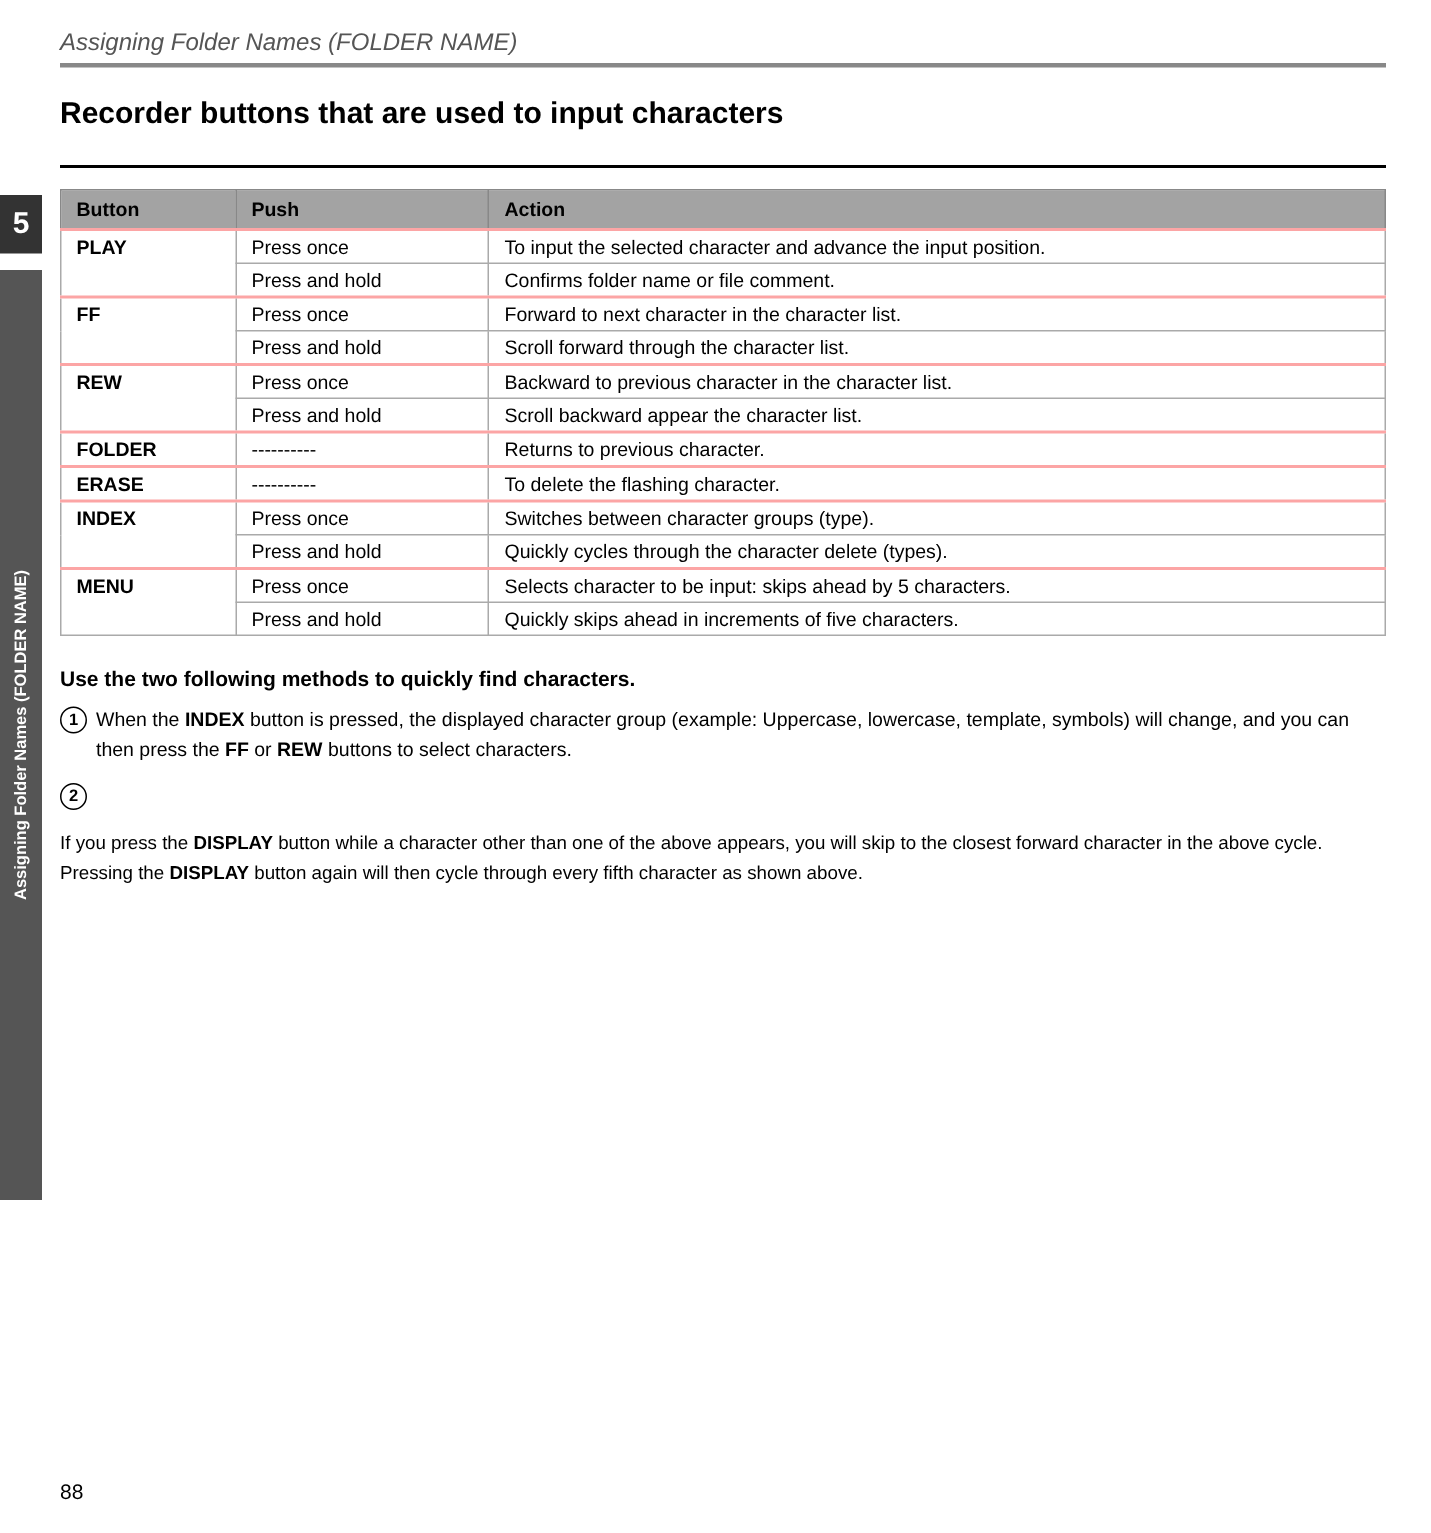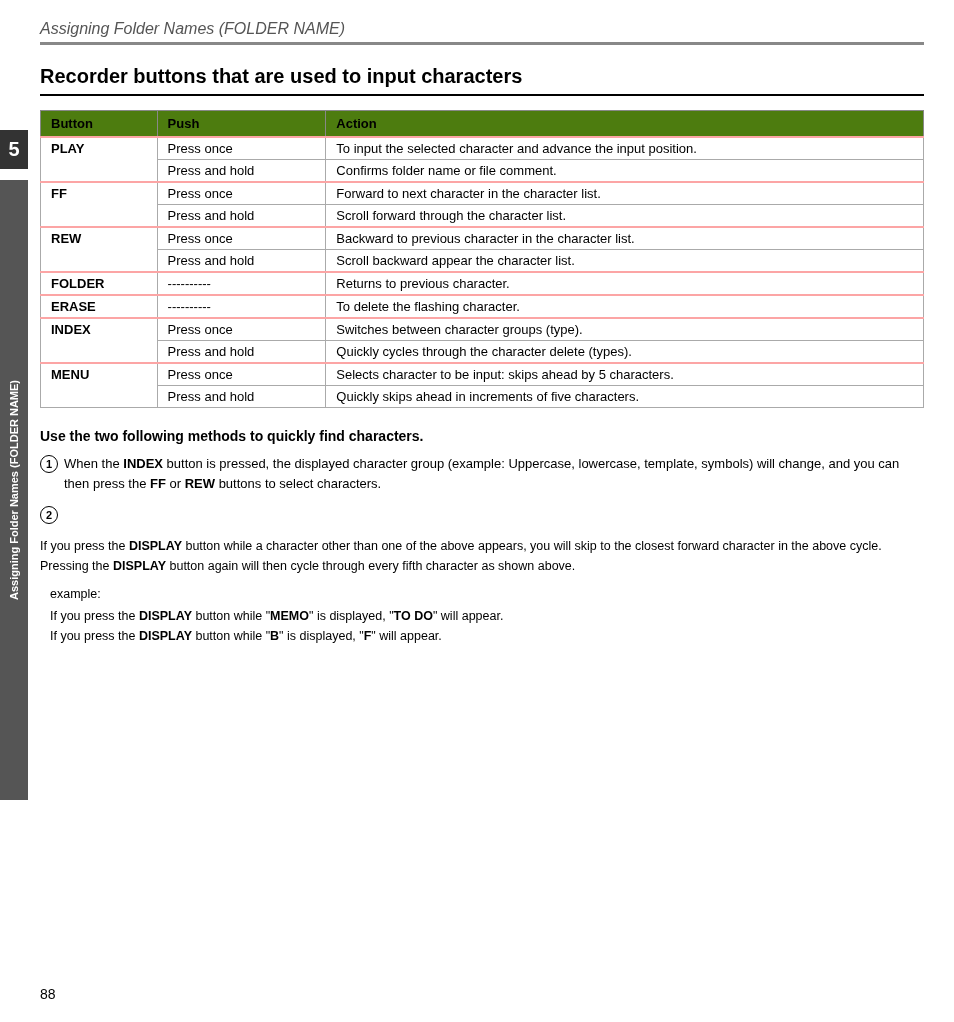--- a/index.html
+++ b/index.html
@@ -61,34 +61,34 @@
       border-bottom: 3px solid #888;
       padding-bottom: 4px;
       margin-bottom: 20px;
     }
 
     
     .section-title {
       font-size: 20px;
       font-weight: bold;
       border-bottom: 2px solid #000;
-      padding-bottom: 6px;
+      padding-bottom: 22px;
       margin-bottom: 14px;
     }
 
     
     .button-table {
       width: 100%;
       border-collapse: collapse;
       margin-bottom: 20px;
       font-size: 13px;
     }
 
     .button-table thead tr {
-      background: #4d7c0f;
+      background: #a3a3a3;
     }
 
     .button-table thead th {
       border: 1px solid #888;
       padding: 5px 10px;
       font-weight: bold;
       text-align: left;
     }
 
     .button-table tbody td {
@@ -281,27 +281,18 @@
     <div class="numbered-item">
       <span class="num-circle">2</span>
     </div>
 
 
     <div class="display-note">
       If you press the <b>DISPLAY</b> button while a character other than one of the above appears, you will skip to the closest forward character in the above cycle.<br>
       Pressing the <b>DISPLAY</b> button again will then cycle through every fifth character as shown above.
     </div>
 
-    <div class="example-block">
-      <div class="example-label">example:</div>
-      <div>
-        If you press the <b>DISPLAY</b> button while "<b>MEMO</b>" is displayed, "<b>TO DO</b>" will appear.
-      </div>
-      <div>
-        If you press the <b>DISPLAY</b> button while "<b>B</b>" is displayed, "<b>F</b>" will appear.
-      </div>
-    </div>
 
   </div>
 
 </div>
 
 <div class="page-number">88</div>
 
 </body></html>

